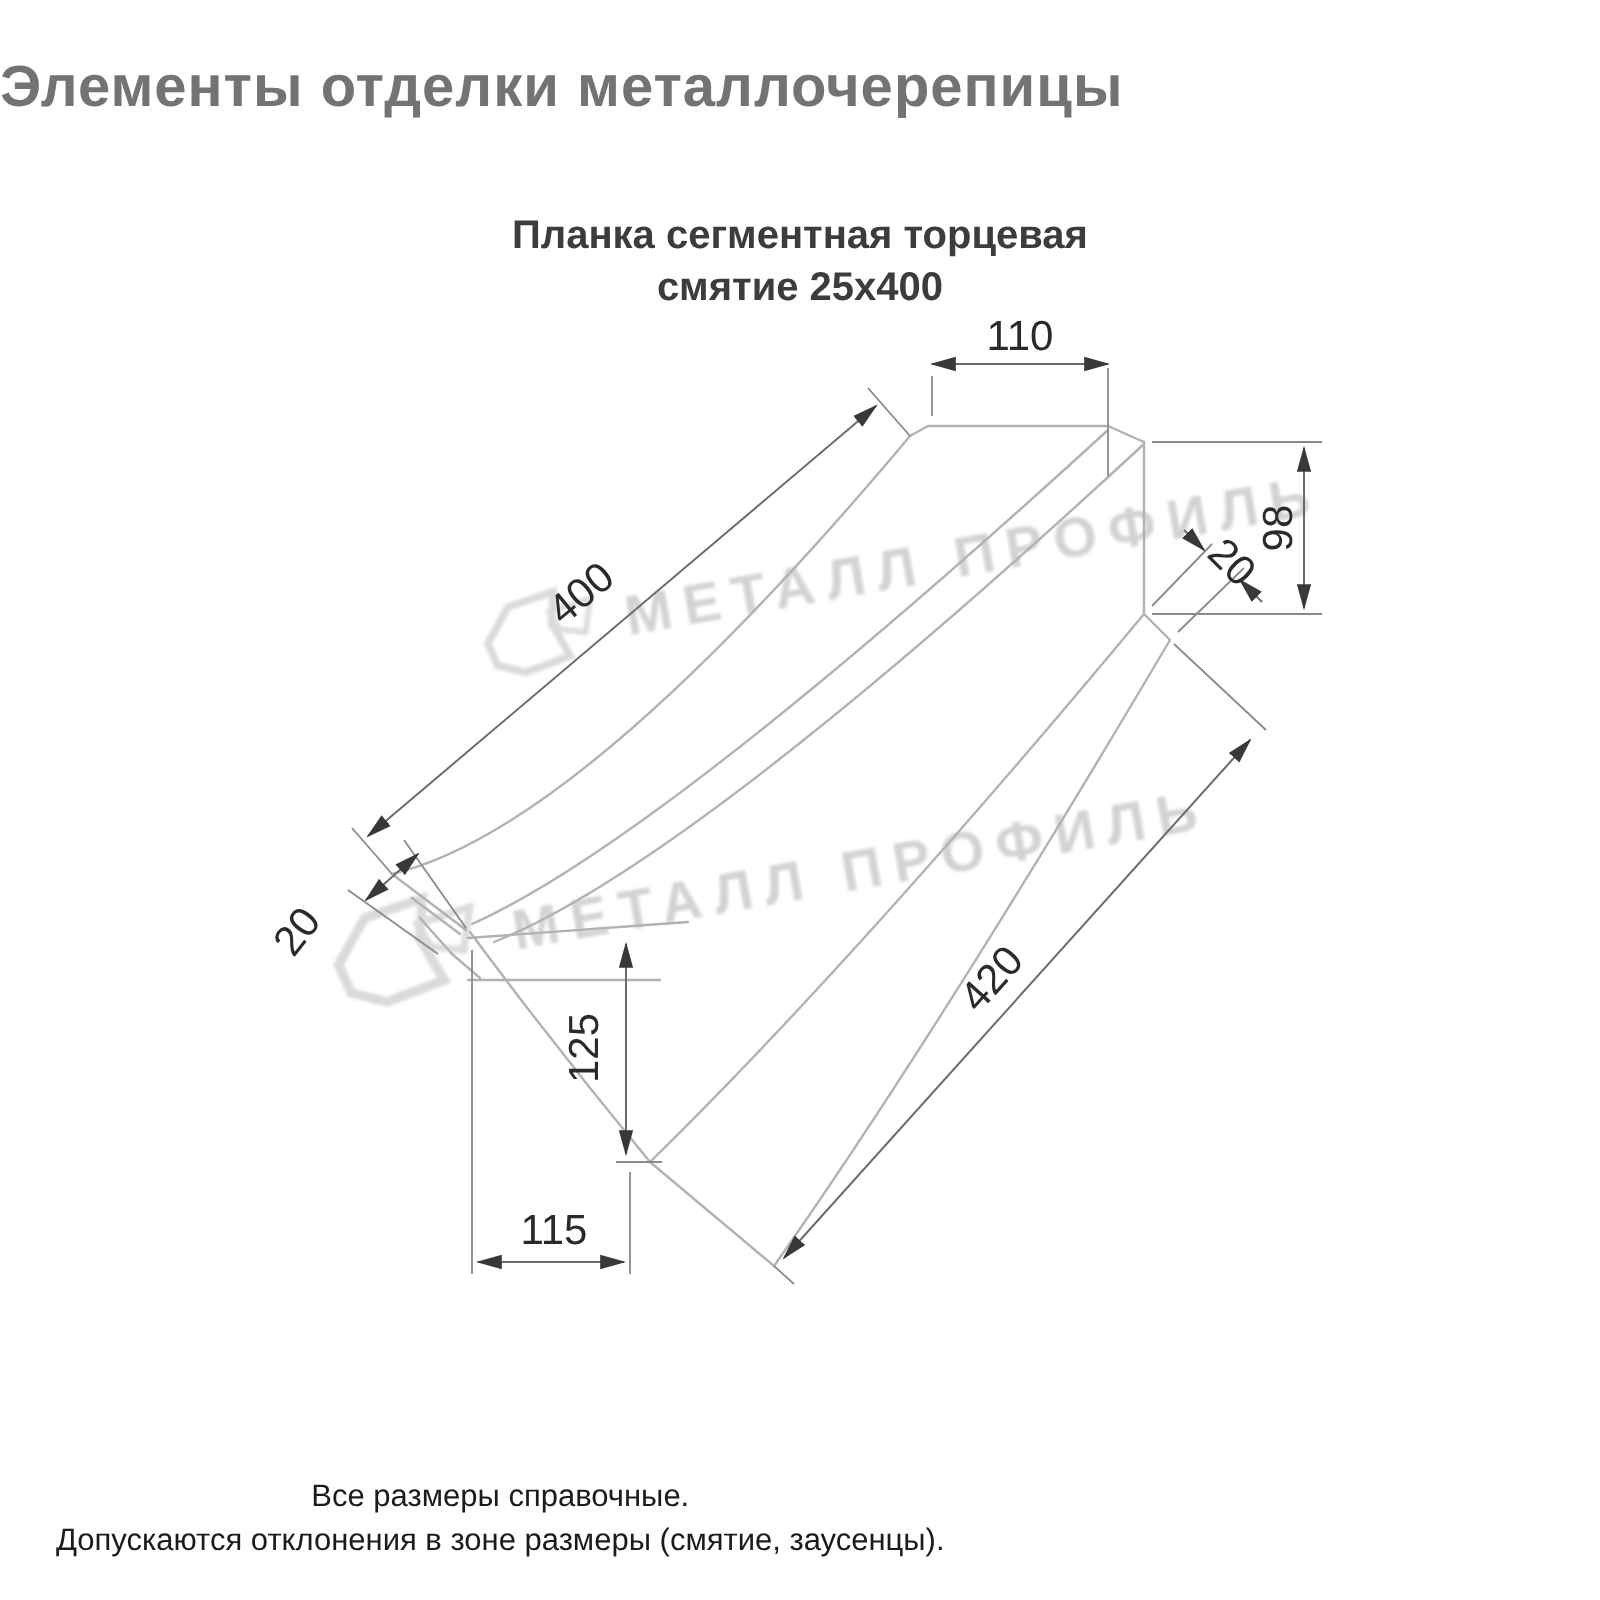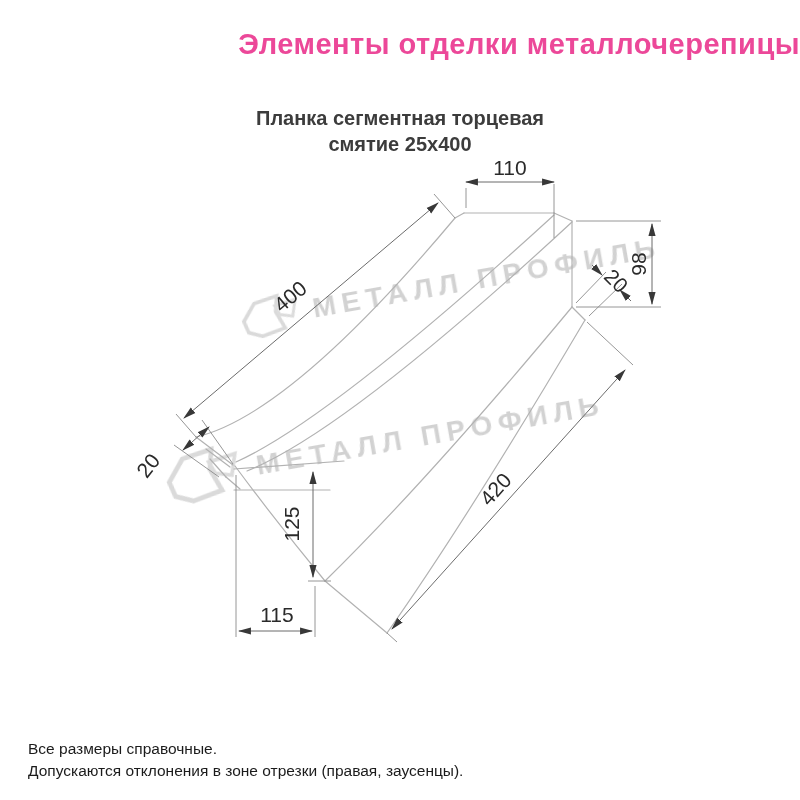--- a/index.html
+++ b/index.html
@@ -1,33 +1,33 @@
 <!DOCTYPE html>
 <html><head>
 <meta charset="utf-8">
 <style>
   html,body{margin:0;padding:0;background:#ffffff;}
   .page{position:relative;width:800px;height:800px;background:#fff;overflow:hidden;
         font-family:"Liberation Sans", sans-serif;}
-  .title{position:absolute;top:28px;left:0;width:800px;text-align:right;
-         font-size:29px;font-weight:bold;color:#ec4899;letter-spacing:0.5px;margin:0;}
+  .title{position:absolute;top:28px;left:0;width:800px;text-align:left;
+         font-size:29px;font-weight:bold;color:#737373;letter-spacing:0.5px;margin:0;}
   .subtitle{position:absolute;top:105px;left:0;width:800px;text-align:center;
             font-size:20px;font-weight:bold;color:#3c3c3c;line-height:26px;}
   .watermark{position:absolute;display:flex;align-items:center;gap:10px;
              transform-origin:0 50%;transform:rotate(-10deg);
              filter:blur(0.7px);opacity:0.9;pointer-events:none;}
   .wm-text{font-size:28px;font-weight:bold;color:#cecece;letter-spacing:6px;white-space:nowrap;}
   .wm1{left:238px;top:296px;}
   .wm2{left:160px;top:452px;}
   .drawsvg{position:absolute;left:0;top:0;width:800px;height:800px;}
   .shape path, .shape line{stroke:#b2b2b2;stroke-width:1.2;fill:none;stroke-linecap:round;}
   .dims line, .dims path.dline{stroke:#6b6b6b;stroke-width:1;fill:none;}
   .dims .ext{stroke:#8a8a8a;stroke-width:0.9;}
   .dims text{font-size:21px;fill:#2a2a2a;font-family:"Liberation Sans",sans-serif;}
-  .footer{position:absolute;left:28px;top:738px;font-size:15.5px;color:#1b1b1b;line-height:22px;}
+  .footer{position:absolute;left:28px;top:738px;font-size:15.5px;color:#1b1b1b;line-height:22px;text-align:center;}
 </style>
 </head>
 <body>
 
 <div class="page">
 
   <h1 class="title">Элементы отделки металлочерепицы</h1>
 
   <div class="subtitle">
     <div>Планка сегментная торцевая</div>
@@ -133,16 +133,16 @@
         <line class="ext" x1="387" y1="633" x2="397" y2="642"></line>
         <line class="ext" x1="587" y1="322" x2="633" y2="365"></line>
         <line x1="392" y1="629" x2="625" y2="370" marker-start="url(#arr)" marker-end="url(#arr)"></line>
         <text x="501" y="494" text-anchor="middle" transform="rotate(-48 501 494)">420</text>
       </g>
     </g>
   </svg>
 
   <div class="footer">
     <div>Все размеры справочные.</div>
-    <div>Допускаются отклонения в зоне отрезки (правая, заусенцы).</div>
+    <div>Допускаются отклонения в зоне размеры (смятие, заусенцы).</div>
   </div>
 
 </div>
 
 </body></html>

